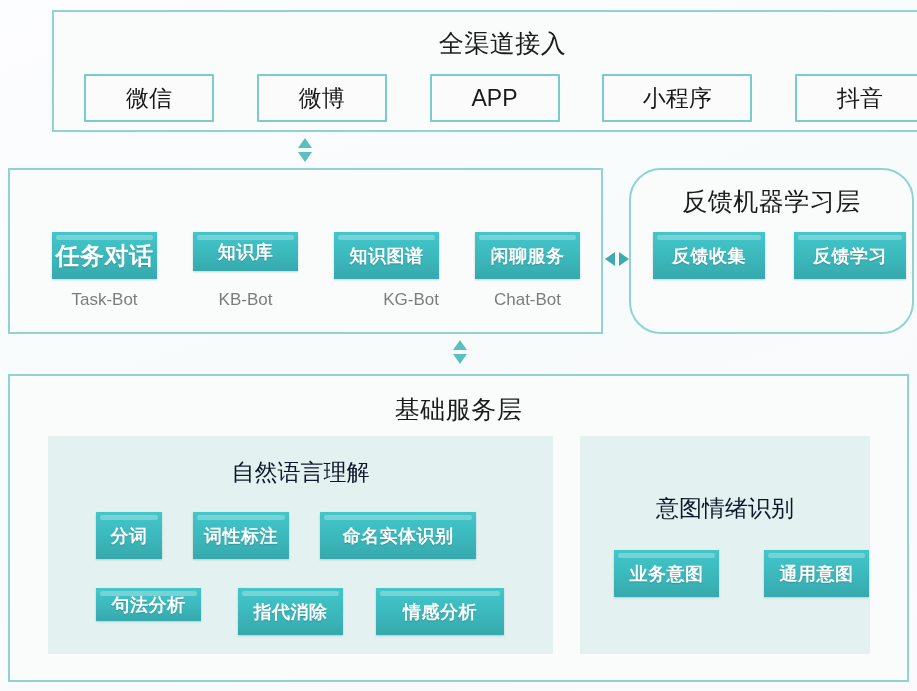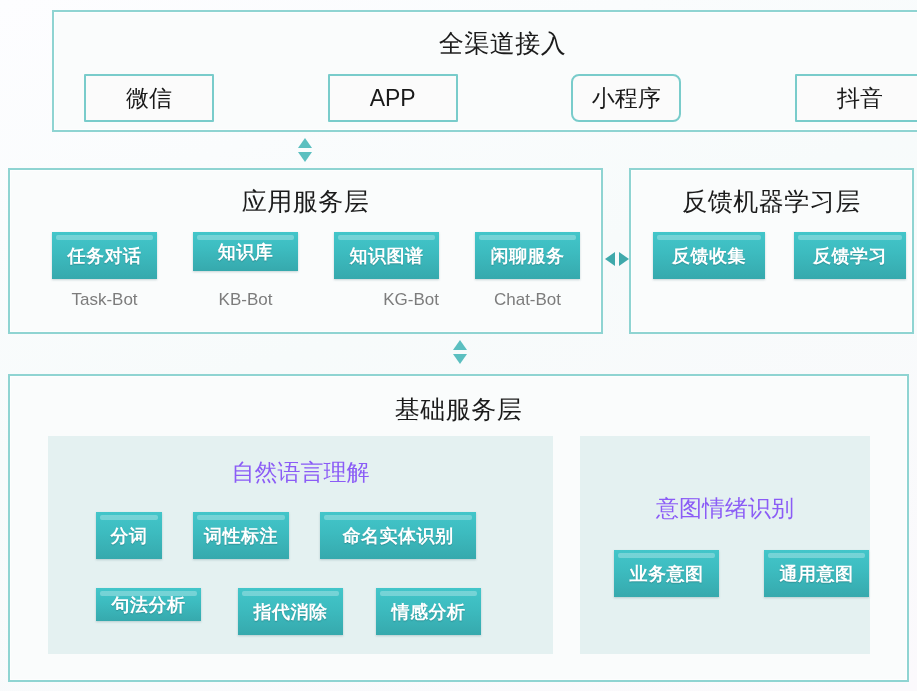--- a/index.html
+++ b/index.html
@@ -106,21 +106,21 @@
   .subpanel {
     position: absolute;
     background: #e4f1f1;
     box-sizing: border-box;
   }
   .subpanel-title {
     position: absolute;
     left: 0;
     right: 0;
     text-align: center;
-    color: #8b5cf6;
+    color: #0f172a;
     font-size: 23px;
     line-height: 28px;
     white-space: nowrap;
   }
 
   
   .conn-v {
     position: absolute;
     width: 16px;
     height: 24px;
@@ -170,40 +170,42 @@
 
 <div id="canvas">
 
   <div class="layer" style="left:8px; top:10px; width:901px; height:122px;margin-left:44px;">
     <div class="layer-title" style="top:16px;">全渠道接入</div>
     <div class="channel-row" style="left:30px; top:62px; width:841px; height:48px;">
       <div class="channel-box" style="width:130px;">
         <span>微信</span>
       </div>
       <div class="channel-box" style="width:130px;">
+        <span>微博</span>
+      </div>
+      <div class="channel-box" style="width:130px;">
         <span>APP</span>
       </div>
-      <div class="channel-box" style="width:110px;border-radius:8px;">
+      <div class="channel-box" style="width:150px;">
         <span>小程序</span>
       </div>
       <div class="channel-box" style="width:130px;">
         <span>抖音</span>
       </div>
     </div>
   </div>
 
   <div class="conn-v" style="left:297px; top:138px;">
     <div class="tri-up"></div>
     <div class="tri-down"></div>
   </div>
 
   <div class="layer" style="left:8px; top:168px; width:595px; height:166px;">
-    <div class="layer-title" style="top:16px;">应用服务层</div>
-
-    <div class="chip" style="position:absolute; left:42px; top:62px; width:105px; height:47px; font-size:18px;">
+
+    <div class="chip" style="position:absolute; left:42px; top:62px; width:105px; height:47px; font-size:24px;">
       <span>任务对话</span>
     </div>
     <div class="bot-caption" style="left:42px; top:120px; width:105px;">Task-Bot</div>
 
     <div class="chip" style="position:absolute; left:183px; top:62px; width:105px; height:39px; font-size:18px;">
       <span>知识库</span>
     </div>
     <div class="bot-caption" style="left:183px; top:120px; width:105px;">KB-Bot</div>
 
     <div class="chip" style="position:absolute; left:324px; top:62px; width:105px; height:47px; font-size:18px;">
@@ -215,21 +217,21 @@
       <span>闲聊服务</span>
     </div>
     <div class="bot-caption" style="left:465px; top:120px; width:105px;">Chat-Bot</div>
   </div>
 
   <div class="conn-h" style="left:605px; top:251px;">
     <div class="tri-left"></div>
     <div class="tri-right"></div>
   </div>
 
-  <div class="layer" style="left:629px; top:168px; width:285px; height:166px;">
+  <div class="layer" style="left:629px; top:168px; width:285px; height:166px;border-radius:32px;">
     <div class="layer-title" style="top:16px;">反馈机器学习层</div>
 
     <div class="chip" style="position:absolute; left:22px; top:62px; width:112px; height:47px; font-size:18px;">
       <span>反馈收集</span>
     </div>
     <div class="chip" style="position:absolute; left:163px; top:62px; width:112px; height:47px; font-size:18px;">
       <span>反馈学习</span>
     </div>
   </div>
 
@@ -253,21 +255,21 @@
       <div class="chip" style="position:absolute; left:272px; top:76px; width:156px; height:47px; font-size:18px;">
         <span>命名实体识别</span>
       </div>
 
       <div class="chip" style="position:absolute; left:48px; top:152px; width:105px; height:33px; font-size:18px;">
         <span>句法分析</span>
       </div>
       <div class="chip" style="position:absolute; left:190px; top:152px; width:105px; height:47px; font-size:18px;">
         <span>指代消除</span>
       </div>
-      <div class="chip" style="position:absolute; left:328px; top:152px; width:105px; height:47px; font-size:18px;">
+      <div class="chip" style="position:absolute; left:328px; top:152px; width:128px; height:47px; font-size:18px;">
         <span>情感分析</span>
       </div>
     </div>
 
     <div class="subpanel" style="left:570px; top:60px; width:290px; height:218px;">
       <div class="subpanel-title" style="top:58px;">意图情绪识别</div>
 
       <div class="chip" style="position:absolute; left:34px; top:114px; width:105px; height:47px; font-size:18px;">
         <span>业务意图</span>
       </div>

